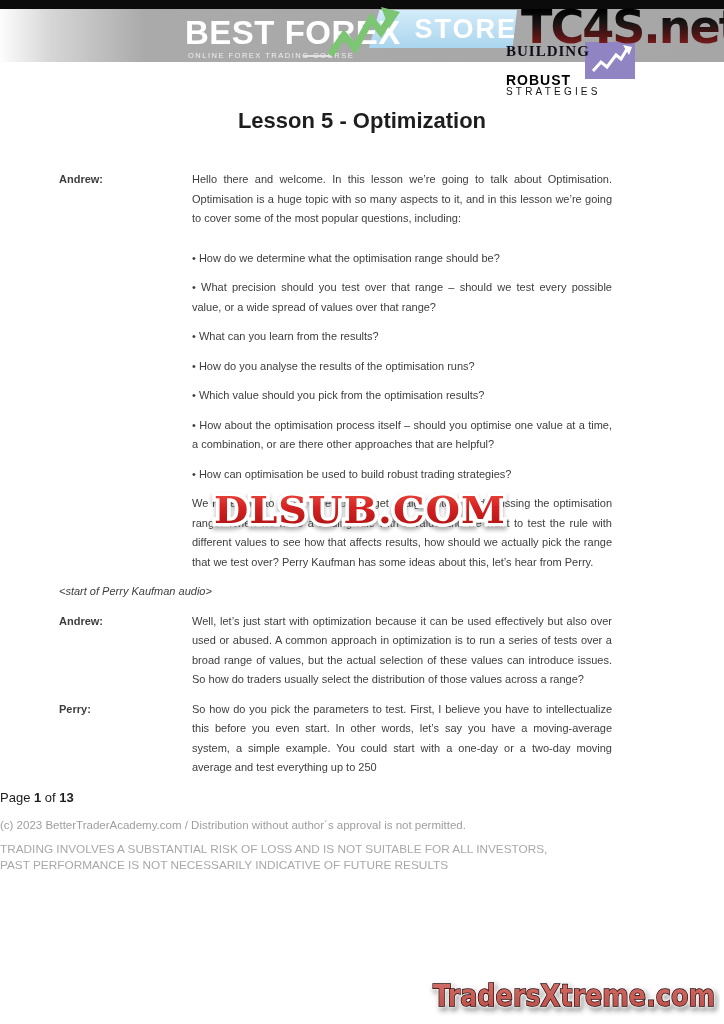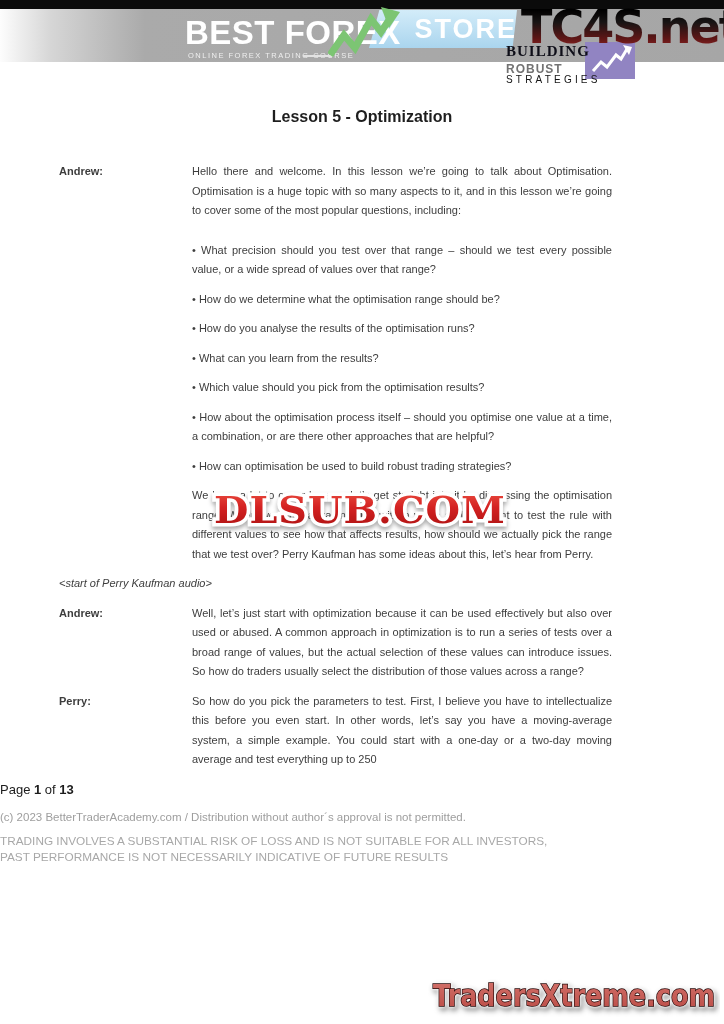--- a/index.html
+++ b/index.html
@@ -20,26 +20,26 @@
   .tagline{position:absolute;left:188px;top:51px;z-index:3;font-size:7.5px;letter-spacing:1.5px;color:#efefef;}
   .tagline-rule{position:absolute;left:303px;top:55px;z-index:3;width:30px;height:2px;background:#e2e2e2;}
   .zigzag{position:absolute;left:328px;top:7px;z-index:4;}
   .tc4s{position:absolute;left:521px;top:4px;z-index:5;line-height:1;
         font-family:"DejaVu Sans",sans-serif;font-size:46px;font-weight:bold;letter-spacing:-2px;
         background:linear-gradient(180deg,#000000 12%,#181414 40%,#5e1616 75%,#8c2222 96%);
         -webkit-background-clip:text;background-clip:text;color:transparent;}
   .brs{position:absolute;left:506px;top:44px;z-index:4;line-height:1;}
   .brs-icon{position:absolute;left:79px;top:-2px;width:50px;height:37px;background:#9184c2;z-index:0;}
   .brs-b{position:relative;z-index:1;font-size:15px;font-weight:bold;color:#0e0e18;letter-spacing:1px;font-family:Liberation Serif, serif;}
-  .brs-r{position:relative;z-index:1;font-size:12px;font-weight:bold;color:#737373;letter-spacing:1px;margin-top:4px;}
+  .brs-r{position:relative;z-index:1;font-size:14px;font-weight:bold;color:#000000;letter-spacing:1px;margin-top:14px;}
   .brs-s{position:relative;z-index:1;font-size:10px;color:#141414;letter-spacing:3.2px;}
 
   
   .content{position:absolute;left:0;top:108px;width:724px;}
-  .title{margin:0;text-align:center;font-size:16px;font-weight:bold;color:#1e1e1e;
+  .title{margin:0;text-align:center;font-size:22px;font-weight:bold;color:#1e1e1e;
          font-family:"Liberation Sans",sans-serif;}
   .transcript{margin:36px 0 0 59px;width:553px;color:#3d3d3d;font-size:11px;line-height:19.5px;}
   .row{display:grid;grid-template-columns:133px 420px;margin-bottom:10px;}
   .speaker{font-weight:bold;}
   .text{text-align:justify;}
   .aside{font-style:italic;margin-bottom:10px;}
 
   
   .pagefoot{}
   .pageno{margin-top:12px;font-size:13px;color:#1c1c1c;}
@@ -93,33 +93,33 @@
     <div class="transcript" id="transcript">
         <div class="row">
           <div class="speaker">Andrew:</div>
           <div class="text">Hello there and welcome. In this lesson we’re going to talk about Optimisation. Optimisation is a huge topic with so many aspects to it, and in this lesson we’re going to cover some of the most popular questions, including:</div>
         </div>
         <div class="row">
           <div class="speaker"></div>
         </div>
         <div class="row">
           <div class="speaker"></div>
+          <div class="text">• How do we determine what the optimisation range should be?</div>
+        </div>
+        <div class="row">
+          <div class="speaker"></div>
           <div class="text">• What precision should you test over that range – should we test every possible value, or a wide spread of values over that range?</div>
         </div>
         <div class="row">
           <div class="speaker"></div>
-          <div class="text">• How do we determine what the optimisation range should be?</div>
+          <div class="text">• What can you learn from the results?</div>
         </div>
         <div class="row">
           <div class="speaker"></div>
           <div class="text">• How do you analyse the results of the optimisation runs?</div>
-        </div>
-        <div class="row">
-          <div class="speaker"></div>
-          <div class="text">• What can you learn from the results?</div>
         </div>
         <div class="row">
           <div class="speaker"></div>
           <div class="text">• Which value should you pick from the optimisation results?</div>
         </div>
         <div class="row">
           <div class="speaker"></div>
           <div class="text">• How about the optimisation process itself – should you optimise one value at a time, a combination, or are there other approaches that are helpful?</div>
         </div>
         <div class="row">

